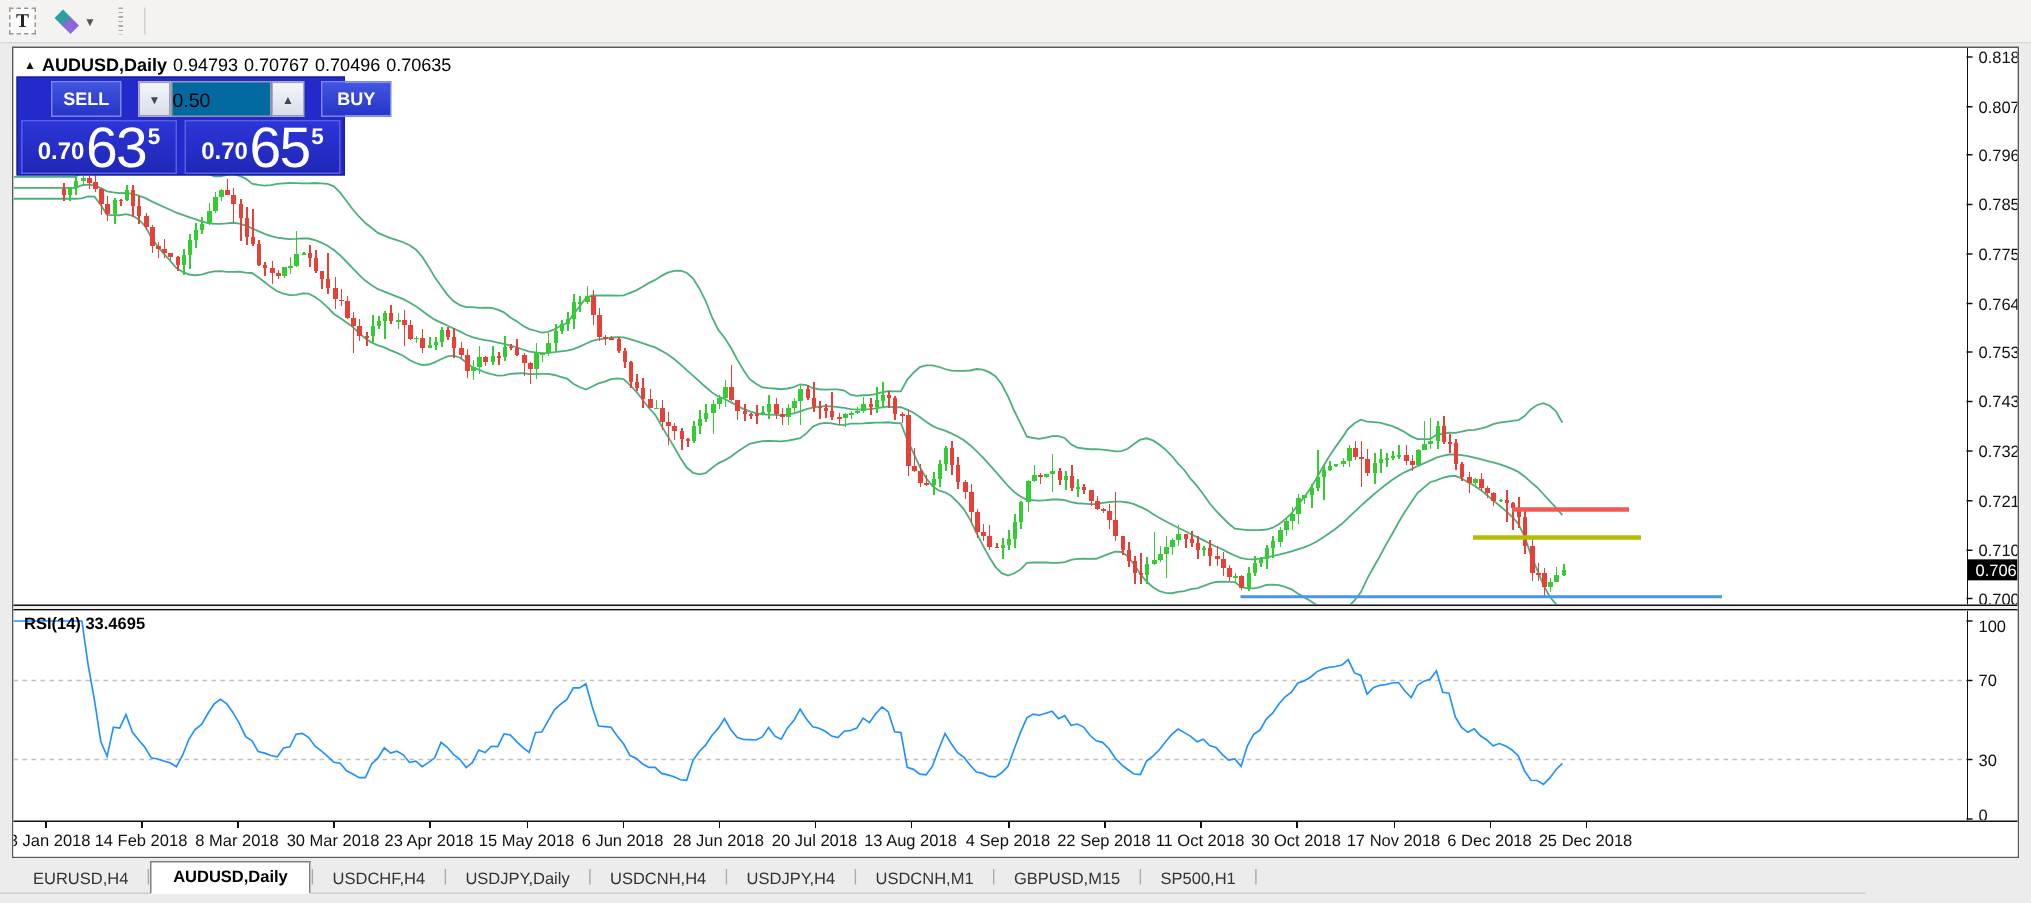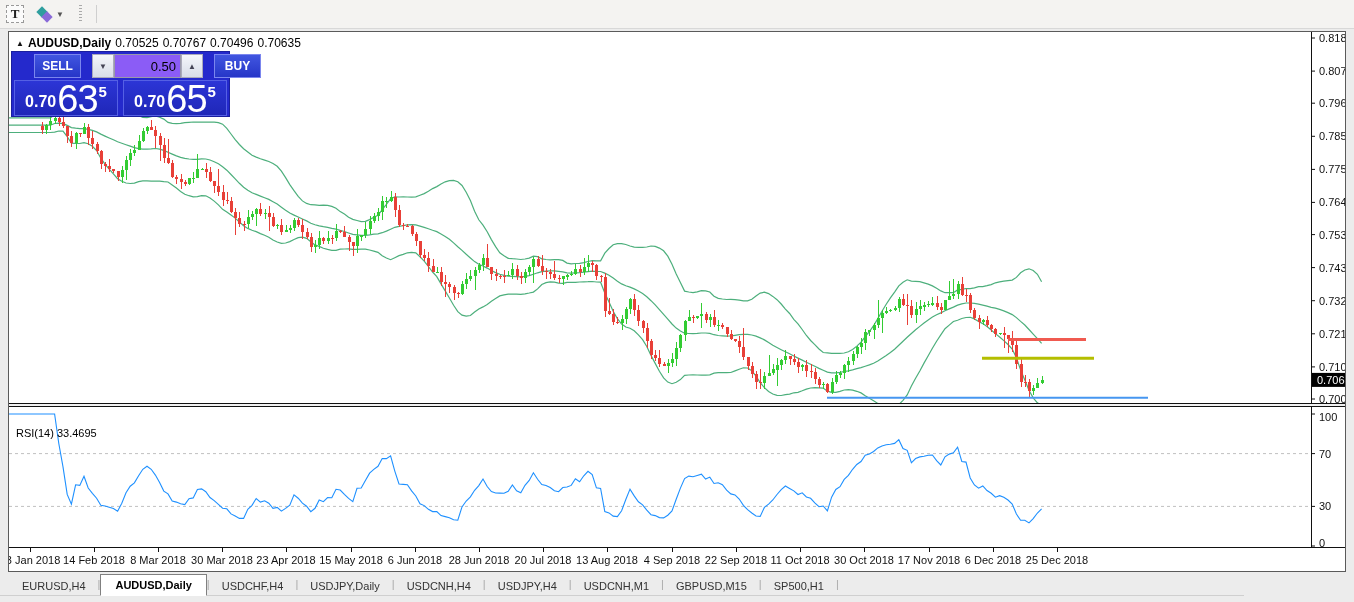--- a/index.html
+++ b/index.html
@@ -45,22 +45,22 @@
   
   .trade-panel { position:absolute; left:2px; top:19px; width:219px; height:66px;
     background:#2429cc; border:1px solid #1a1f9e; padding:2px; color:#fff; }
   .tp-row1 { display:flex; height:24px; gap:2px;padding-left:20px; }
   .tp-btn { flex:0 0 47px; background:linear-gradient(#4156e0,#2636c8); border:1px solid #7b86ee;
     color:#fff; font-size:12px; font-weight:bold; display:flex; align-items:center;
     justify-content:center; cursor:pointer; }
   .vol-wrap { flex:1; display:flex; background:#2429cc; }
   .vol-step { width:22px; background:linear-gradient(#f4f6fa,#d8dde8); border:1px solid #aab;
     color:#445; font-size:8px; display:flex; align-items:center; justify-content:center; cursor:pointer; }
-  .vol-input { width:67px; border:1px solid #99a; background:#8b5cf6; color:#000;
-    font-size:13px; text-align:right; padding-right:4px; }
+  .vol-input { width:67px; border:1px solid #99a; background:#0369a1; color:#000;
+    font-size:13px; padding-right:4px; }
   .tp-row2 { display:flex; height:36px; margin-top:2px; gap:5px; }
   .tp-price { flex:1; background:linear-gradient(#2c35d6,#1f27b8); border:1px solid #5560e4;
     display:flex; align-items:flex-end; justify-content:center; padding-bottom:1px; cursor:pointer; }
   .tp-price .sm { font-size:16px; font-weight:bold; margin:0 1px 3px 0; }
   .tp-price .big { font-size:38px; font-weight:400; line-height:30px; letter-spacing:-1px; }
   .tp-price .sup { font-size:15px; font-weight:bold; margin:0 0 14px 1px; }
 
   
   .tabstrip { position:absolute; left:0; top:572px; width:1244px; height:30px;
     background:#ececec; }
@@ -605,21 +605,21 @@
           <text x="1310" y="338.9" fill="#111111" font-size="11" font-family="Liberation Sans, DejaVu Sans, sans-serif" text-anchor="start">0.71060</text>
           <line x1="1302" y1="367.0" x2="1306" y2="367.0" stroke="#111111" stroke-width="1"></line>
           <text x="1310" y="371.0" fill="#111111" font-size="11" font-family="Liberation Sans, DejaVu Sans, sans-serif" text-anchor="start">0.70010</text>
           <rect x="1303" y="340.9" width="33" height="14" fill="#000000"></rect>
           <text x="1308" y="351.9" fill="#ffffff" font-size="11" font-family="Liberation Sans, DejaVu Sans, sans-serif" text-anchor="start">0.70635</text>
         </g>
       </svg>
     <div class="chart-title">
       <span class="tgl">▲</span>
       <b>AUDUSD,Daily</b>
-      <span>0.70525</span>
+      <span>0.94793</span>
       <span>0.70767</span>
       <span>0.70496</span>
       <span>0.70635</span>
     </div>
 
     <div class="trade-panel">
       <div class="tp-row1">
         <div class="tp-btn">SELL</div>
         <div class="vol-wrap">
           <div class="vol-step" style="margin-left:9px">▼</div>
@@ -654,21 +654,21 @@
         <line x1="1302.5" y1="0" x2="1302.5" y2="140" stroke="#111111" stroke-width="1" shape-rendering="crispEdges"></line>
         <line x1="1302" y1="7.0" x2="1306" y2="7.0" stroke="#111111" stroke-width="1"></line>
         <text x="1310" y="14.0" fill="#111111" font-size="11" font-family="Liberation Sans, DejaVu Sans, sans-serif" text-anchor="start">100</text>
         <line x1="1302" y1="46.6" x2="1306" y2="46.6" stroke="#111111" stroke-width="1"></line>
         <text x="1310" y="50.6" fill="#111111" font-size="11" font-family="Liberation Sans, DejaVu Sans, sans-serif" text-anchor="start">70</text>
         <line x1="1302" y1="99.4" x2="1306" y2="99.4" stroke="#111111" stroke-width="1"></line>
         <text x="1310" y="103.4" fill="#111111" font-size="11" font-family="Liberation Sans, DejaVu Sans, sans-serif" text-anchor="start">30</text>
         <line x1="1302" y1="139.0" x2="1306" y2="139.0" stroke="#111111" stroke-width="1"></line>
         <text x="1310" y="140.0" fill="#111111" font-size="11" font-family="Liberation Sans, DejaVu Sans, sans-serif" text-anchor="start">0</text>
       </svg>
-    <div style="position:absolute;left:7px;top:20px;font-size:11px;color:#000;">RSI(14) 33.4695</div>
+    <div style="position:absolute;left:7px;top:3px;font-size:11px;color:#000;font-weight:bold;">RSI(14) 33.4695</div>
   </div>
 
   <div class="date-axis">
     <svg id="axis-svg" width="1336" height="23">
         <rect x="0" y="0" width="1336" height="23" fill="#fff"></rect>
         <line x1="21.5" y1="0" x2="21.5" y2="4" stroke="#111111" stroke-width="1" shape-rendering="crispEdges"></line>
         <text x="21" y="16" fill="#111111" font-size="11" font-family="Liberation Sans, DejaVu Sans, sans-serif" text-anchor="middle">23 Jan 2018</text>
         <line x1="85.5" y1="0" x2="85.5" y2="4" stroke="#111111" stroke-width="1" shape-rendering="crispEdges"></line>
         <text x="85" y="16" fill="#111111" font-size="11" font-family="Liberation Sans, DejaVu Sans, sans-serif" text-anchor="middle">14 Feb 2018</text>
         <line x1="149.5" y1="0" x2="149.5" y2="4" stroke="#111111" stroke-width="1" shape-rendering="crispEdges"></line>

